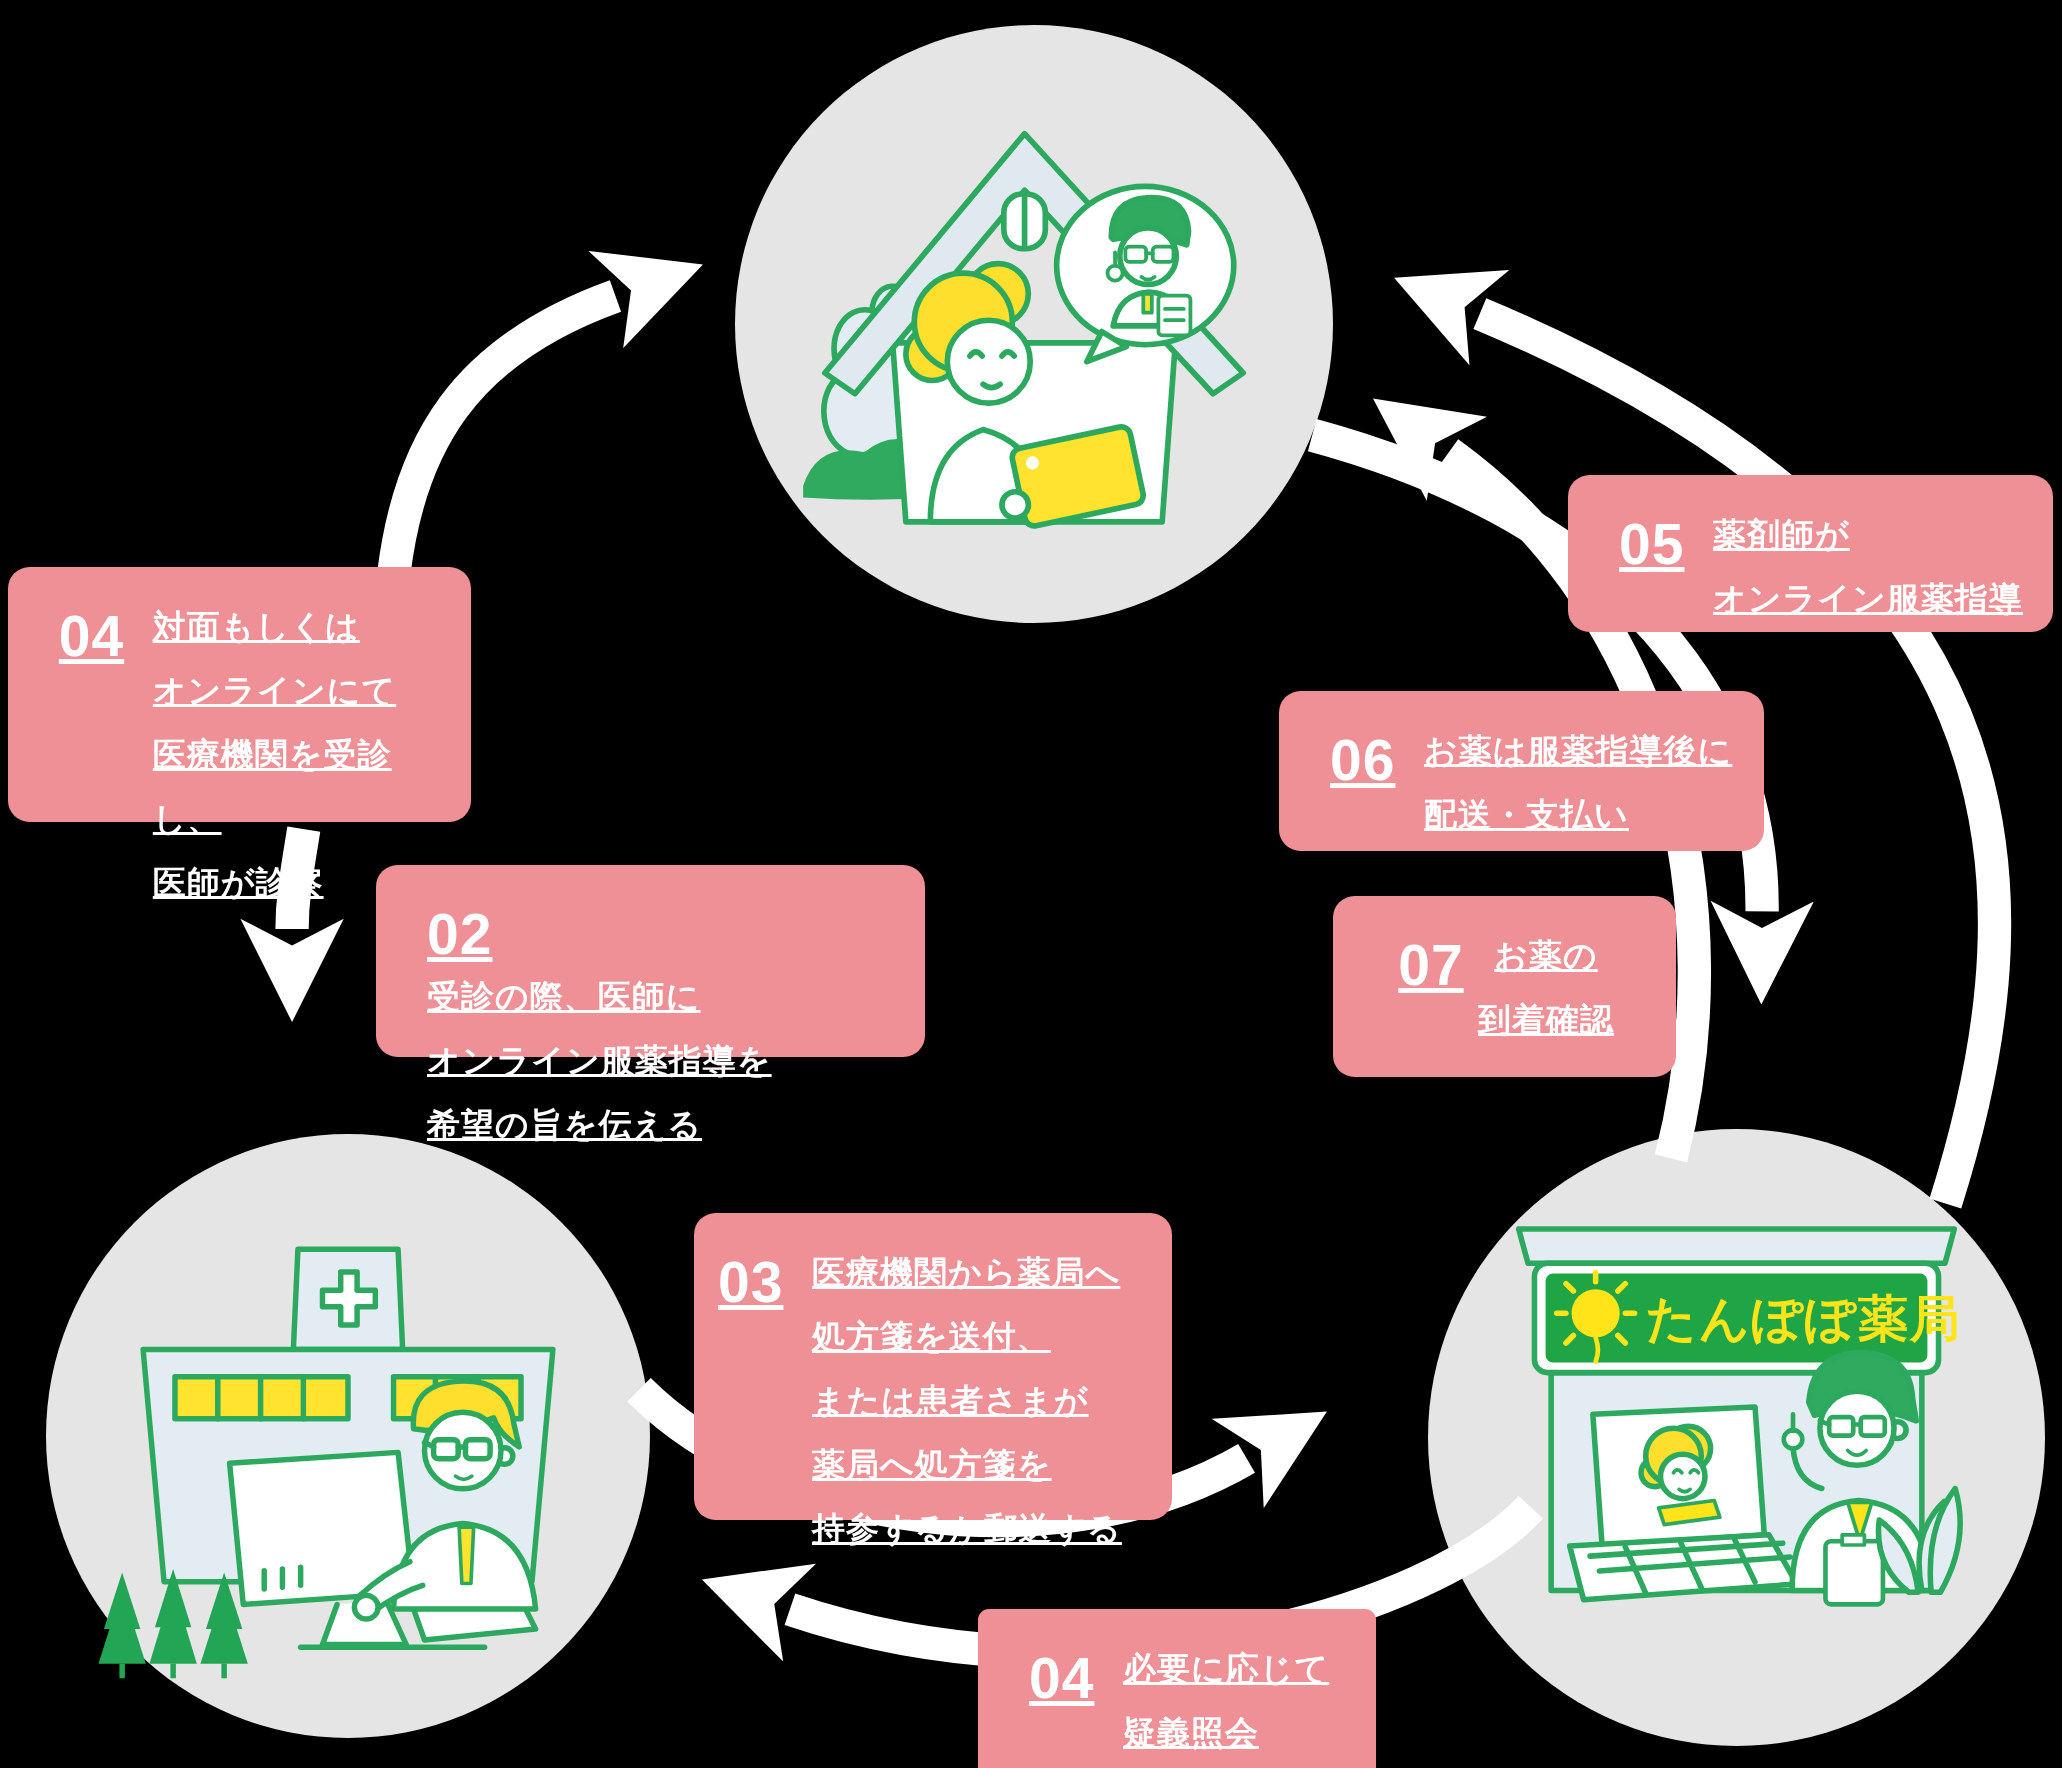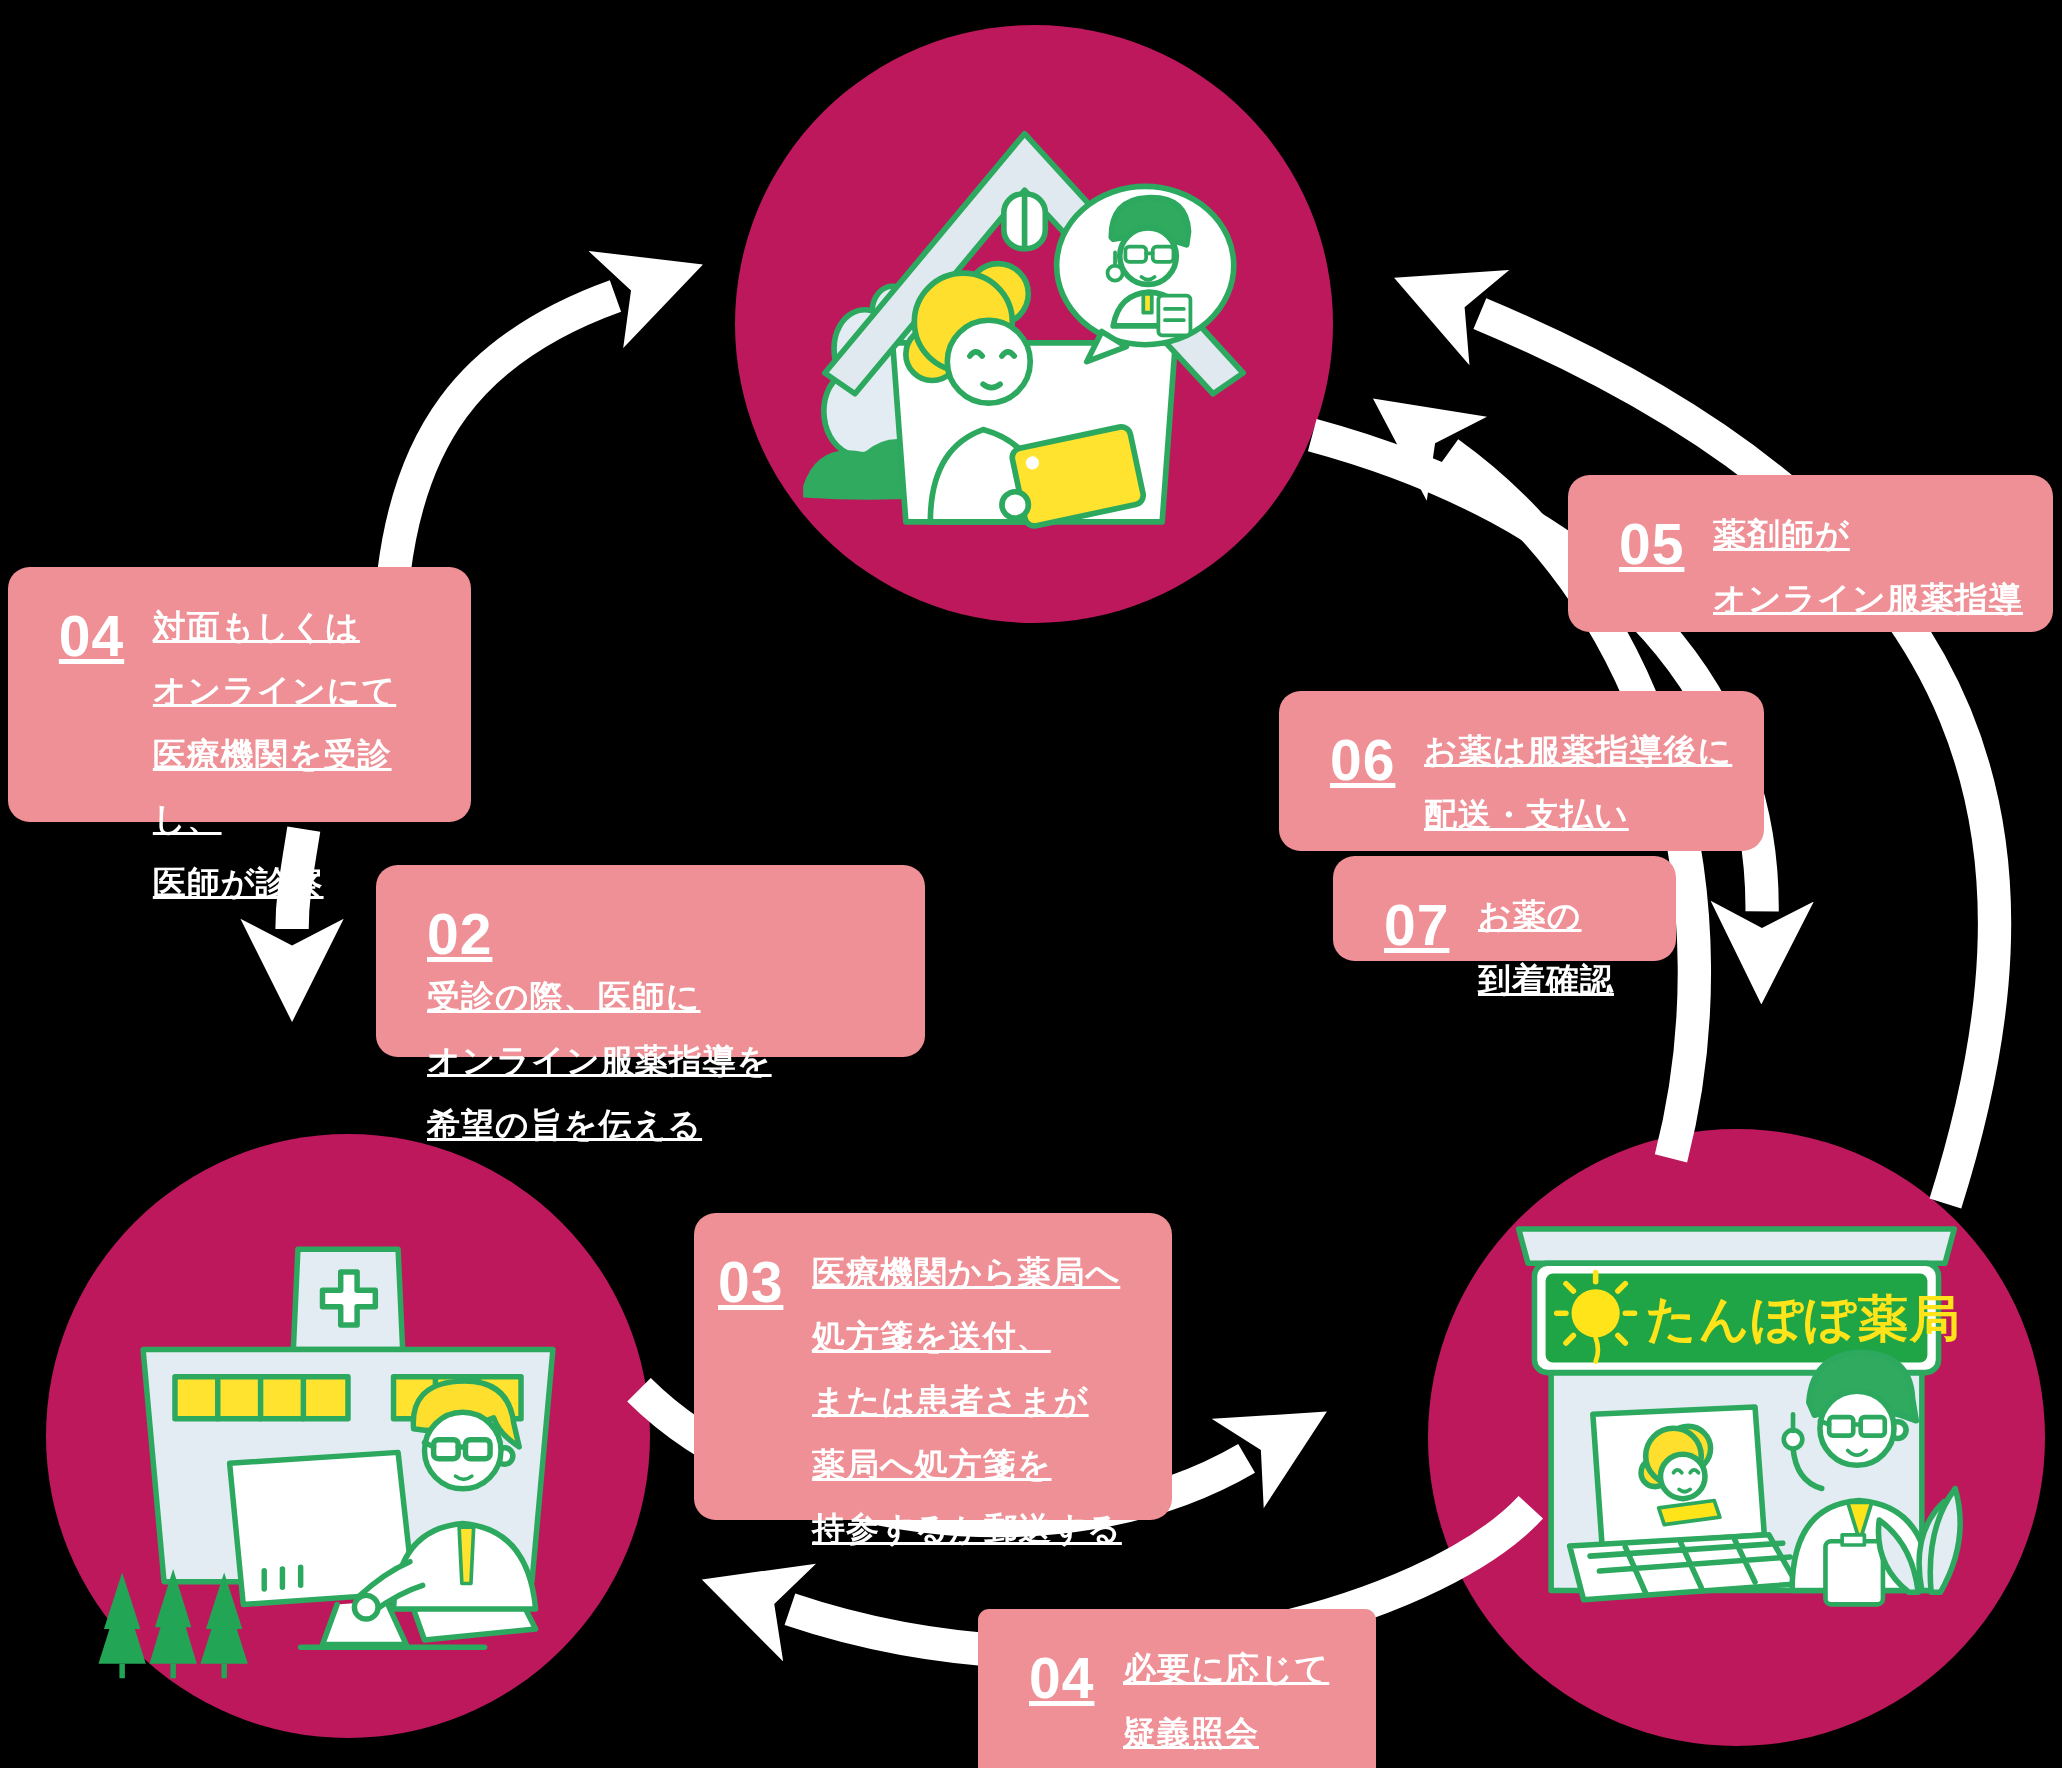--- a/index.html
+++ b/index.html
@@ -1,20 +1,20 @@
 <!DOCTYPE html>
 <html><head>
 <meta charset="utf-8">
 <style>
   html,body{margin:0;padding:0;background:#000;}
   #stage{
     position:relative;width:2062px;height:1768px;overflow:hidden;background:#000;
     font-family:"Liberation Sans","DejaVu Sans",sans-serif;
   }
-  .node-circle{position:absolute;border-radius:50%;background:#be185d;display:flex;align-items:center;justify-content:center;}
+  .node-circle{position:absolute;border-radius:50%;background:#e5e5e5;display:flex;align-items:center;justify-content:center;}
   .node-circle svg{display:block;}
   #arrow-layer{position:absolute;left:0;top:0;width:2062px;height:1768px;}
   .step{
     position:absolute;background:#ee9095;border-radius:21.6px;color:#fff;
     display:flex;align-items:flex-start;box-sizing:border-box;
     padding:25.5px 25.5px 21.6px 51px;
     text-decoration:underline;
   }
   .step-number{
     flex:none;width:94px;font-size:57px;font-weight:700;line-height:1;margin-top:15.7px;
@@ -232,19 +232,19 @@
   <div class="step" style="left:1568px;top:475px;width:485px;height:157px;">
     <span class="step-number">05</span>
     <span class="step-text">薬剤師が<br>オンライン服薬指導</span>
   </div>
 
   <div class="step" style="left:1279px;top:691px;width:485px;height:160px;">
     <span class="step-number">06</span>
     <span class="step-text">お薬は服薬指導後に<br>配送・支払い</span>
   </div>
 
-  <div class="step" style="left:1333px;top:856px;width:343px;height:105px;">
+  <div class="step" style="left:1333px;top:896px;width:343px;height:181px;text-align:center;">
     <span class="step-number">07</span>
     <span class="step-text">お薬の<br>到着確認</span>
   </div>
 
 </div>
 
 
 </body></html>

